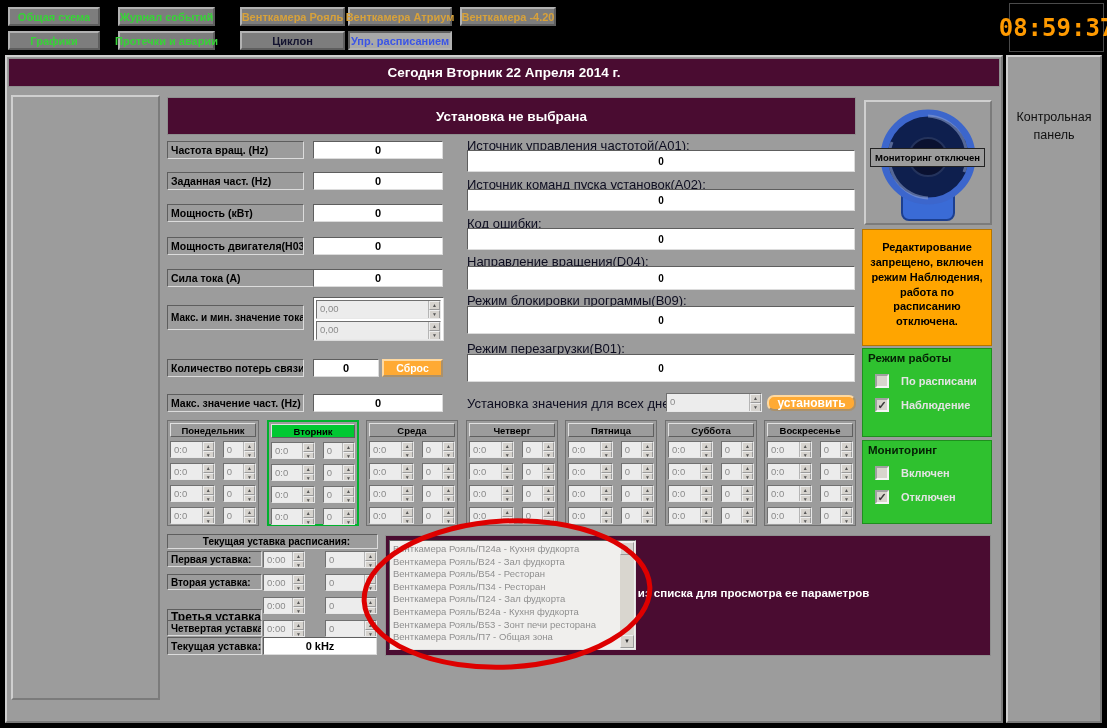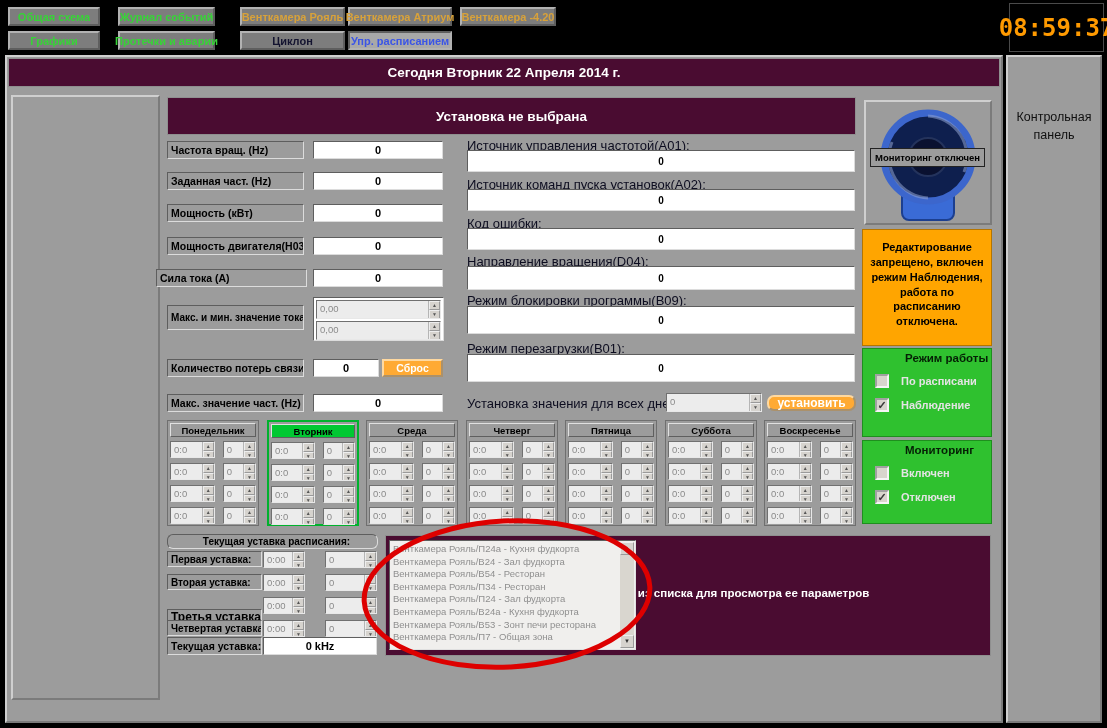--- a/index.html
+++ b/index.html
@@ -24,21 +24,21 @@
         font-size:12.5px;color:#101010;text-align:center;padding:52px 6px 0 6px;line-height:1.4;}
 
   .maroon-bar{background:#4a0c31;border:1px solid #8f8f8f;color:#fff;font-weight:bold;
               display:flex;align-items:center;justify-content:center;}
   .datebar{left:8px;top:58px;width:992px;height:29px;font-size:13.5px;}
   .unit-title{left:167px;top:97px;width:689px;height:38px;font-size:13.5px;}
   .left-blank{left:11px;top:95px;width:149px;height:605px;background:#9c9c9c;border:2px outset #cfcfcf;}
 
   .sunk-lbl{background:#9c9c9c;border:1px solid;border-color:#5e5e5e #dcdcdc #dcdcdc #5e5e5e;
             color:#000;font-weight:bold;font-size:10.5px;display:flex;align-items:center;padding-left:3px;white-space:nowrap;overflow:hidden;}
-  .sunk-lbl.center{justify-content:center;padding-left:8px;border-radius:6px;}
+  .sunk-lbl.center{justify-content:center;padding-left:8px;}
   .white-box{background:#fff;border:1px solid;border-color:#5e5e5e #dcdcdc #dcdcdc #5e5e5e;
              color:#000;font-weight:bold;font-size:11px;display:flex;align-items:center;justify-content:center;}
   .white-box.big{font-size:10px;}
   .white-panel{background:#fff;border:1px solid;border-color:#5e5e5e #dcdcdc #dcdcdc #5e5e5e;padding:2px;}
   .rlabel{font-size:13px;color:#0d0d20;white-space:nowrap;}
 
   .obtn{background:#ffaa33;border:2px outset #ffd9a0;color:#fff;font-weight:bold;font-size:10.5px;
         display:flex;align-items:center;justify-content:center;cursor:pointer;text-align:center;}
 
   
@@ -66,21 +66,21 @@
   .sb-btn{height:13px;background:#d6d3ce;border:1px outset #eee;font-size:6px;text-align:center;line-height:11px;color:#333;}
   .sb-track{flex:1;}
 
   
   .fan-panel{left:864px;top:100px;width:128px;height:125px;background:#9c9c9c;border:2px outset #cfcfcf;}
   .fan-label{position:absolute;left:4px;top:46px;width:115px;height:19px;background:#9c9c9c;border:1px solid #222;
              font-size:9.5px;font-weight:bold;display:flex;align-items:center;justify-content:center;z-index:2;}
   .notice{left:862px;top:229px;width:130px;height:117px;background:#ffa500;border:1px solid #b57500;
           color:#000;font-weight:bold;font-size:11px;text-align:center;padding:10px 4px;line-height:1.35;}
   .gpanel{position:absolute;width:130px;background:#2fc12f;border:1px solid #1e8f1e;}
-  .gp-title{font-size:11.5px;font-weight:bold;color:#052005;padding:3px 0 0 5px;margin-left:37px;}
+  .gp-title{font-size:11.5px;font-weight:bold;color:#052005;padding:3px 0 0 5px;}
   .chk-row{display:flex;align-items:center;gap:12px;margin:10px 0 0 12px;cursor:pointer;}
   .chk{width:14px;height:14px;background:#d8d5cd;border:2px inset #f5f5f5;font-size:11px;line-height:10px;
        color:#3a3a3a;text-align:center;font-weight:bold;}
   .chk-lbl{font-size:11px;font-weight:bold;color:#e4e4e4;}
 
   .overlay{position:absolute;left:0;top:0;z-index:30;pointer-events:none;}
 </style>
 </head>
 <body>
 
@@ -114,21 +114,21 @@
 
   <div id="gen">
       <div class="abs sunk-lbl" style="left:167px;top:141px;width:137px;height:18px">Частота вращ. (Hz)</div>
       <div class="abs white-box" style="left:313px;top:141px;width:130px;height:18px">0</div>
       <div class="abs sunk-lbl" style="left:167px;top:172px;width:137px;height:18px">Заданная част. (Hz)</div>
       <div class="abs white-box" style="left:313px;top:172px;width:130px;height:18px">0</div>
       <div class="abs sunk-lbl" style="left:167px;top:204px;width:137px;height:18px">Мощность (кВт)</div>
       <div class="abs white-box" style="left:313px;top:204px;width:130px;height:18px">0</div>
       <div class="abs sunk-lbl" style="left:167px;top:237px;width:137px;height:18px">Мощность двигателя(Н03):</div>
       <div class="abs white-box" style="left:313px;top:237px;width:130px;height:18px">0</div>
-      <div class="abs sunk-lbl" style="left:156px;top:269px;width:151px;height:18px">Сила тока (А)</div>
+      <div class="abs sunk-lbl" style="left:167px;top:269px;width:151px;height:18px">Сила тока (А)</div>
       <div class="abs white-box" style="left:313px;top:269px;width:130px;height:18px">0</div>
       <div class="abs rlabel" style="left:467px;top:138px">Источник управления частотой(А01):</div>
       <div class="abs white-box big" style="left:467px;top:150px;width:388px;height:22px">0</div>
       <div class="abs rlabel" style="left:467px;top:177px">Источник команд пуска установок(А02):</div>
       <div class="abs white-box big" style="left:467px;top:189px;width:388px;height:22px">0</div>
       <div class="abs rlabel" style="left:467px;top:216px">Код ошибки:</div>
       <div class="abs white-box big" style="left:467px;top:228px;width:388px;height:22px">0</div>
       <div class="abs rlabel" style="left:467px;top:254px">Направление вращения(D04):</div>
       <div class="abs white-box big" style="left:467px;top:266px;width:388px;height:24px">0</div>
       <div class="abs rlabel" style="left:467px;top:293px">Режим блокировки программы(B09):</div>

